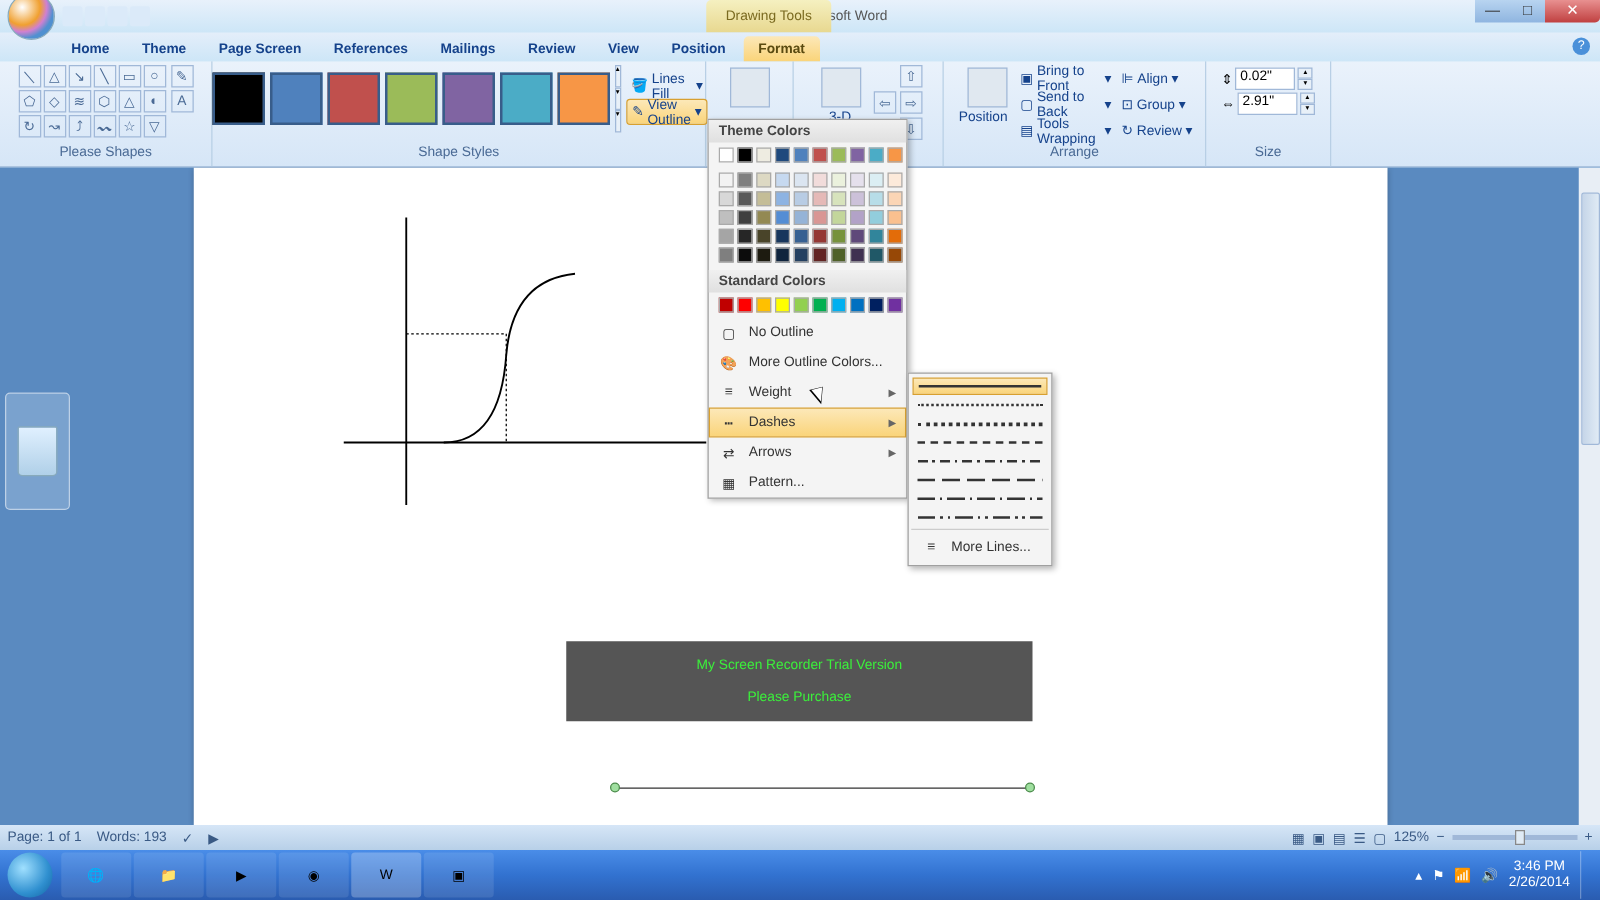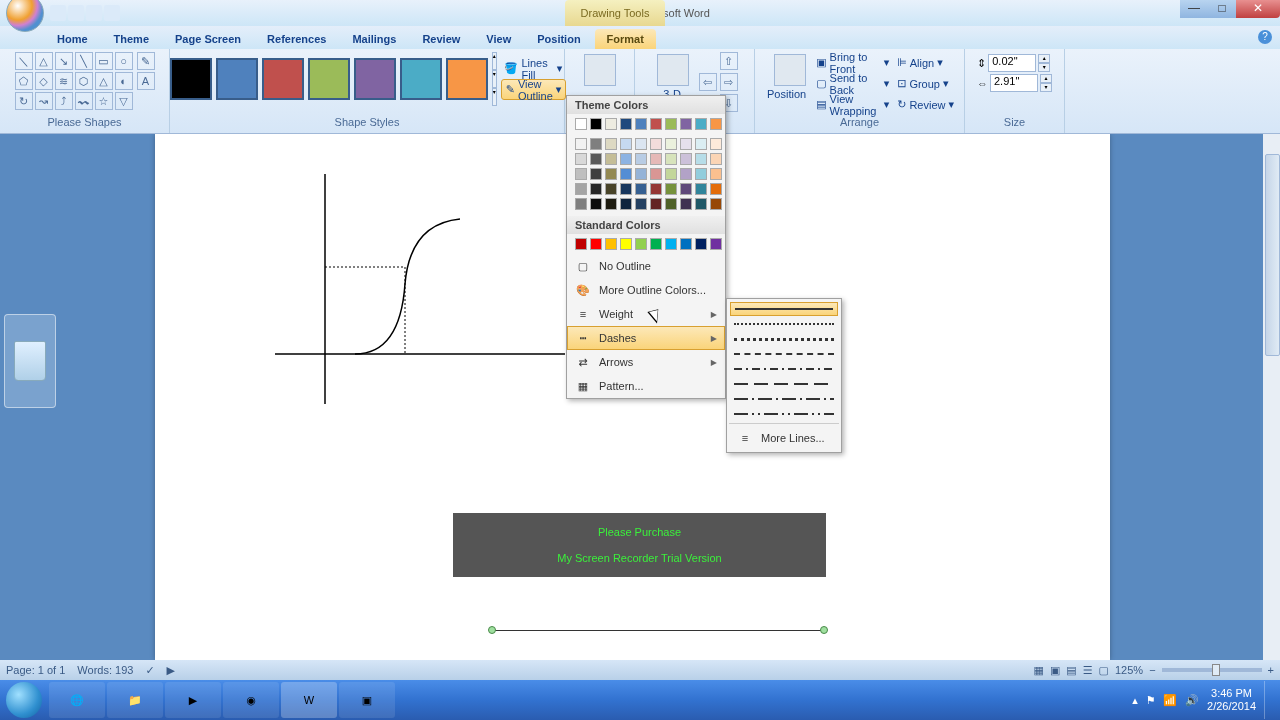--- a/index.html
+++ b/index.html
@@ -192,21 +192,21 @@
 
     <div class="group" style="width:210px">
       <div style="display:flex">
         <div class="big-btn">
           <div class="big-btn-icon"></div>
           <span>Position</span>
         </div>
         <div style="display:flex;flex-direction:column">
           <div class="ribbon-btn">▣ <span>Bring to Front</span> ▾</div>
           <div class="ribbon-btn">▢ <span>Send to Back</span> ▾</div>
-          <div class="ribbon-btn">▤ <span>View Wrapping</span> ▾</div>
+          <div class="ribbon-btn">▤ <span>Tools Wrapping</span> ▾</div>
         </div>
         <div style="display:flex;flex-direction:column">
           <div class="ribbon-btn">⊫ <span>Align</span> ▾</div>
           <div class="ribbon-btn">⊡ <span>Group</span> ▾</div>
           <div class="ribbon-btn">↻ <span>Review</span> ▾</div>
         </div>
       </div>
       <div class="group-label">Arrange</div>
     </div>
 
@@ -406,22 +406,22 @@
       <div style="width:100%;height:2px;background:repeating-linear-gradient(to right,#333 0 14px,transparent 14px 18px,#333 18px 20px,transparent 20px 24px,#333 24px 26px,transparent 26px 30px)"></div>
     </div>
   <div style="border-top:1px solid #ccc;margin:2px 0"></div>
   <div class="dd-item">
       <span class="dd-icon">≡</span>
       <span>More Lines...</span>
     </div>
 </div>
 
 <div class="watermark">
+  <div>My Screen Recorder Trial Version</div>
   <div>Please Purchase</div>
-  <div>My Screen Recorder Trial Version</div>
 </div>
 
 <div class="cursor"></div>
 
 <div class="recycle-bin">
   <div style="width:32px;height:40px;background:linear-gradient(#e0f0ff,#b0d0e8);border-radius:2px 2px 4px 4px;border:1px solid #8ab"></div>
 </div>
 
 <div class="taskbar">
   <div class="start-btn">

